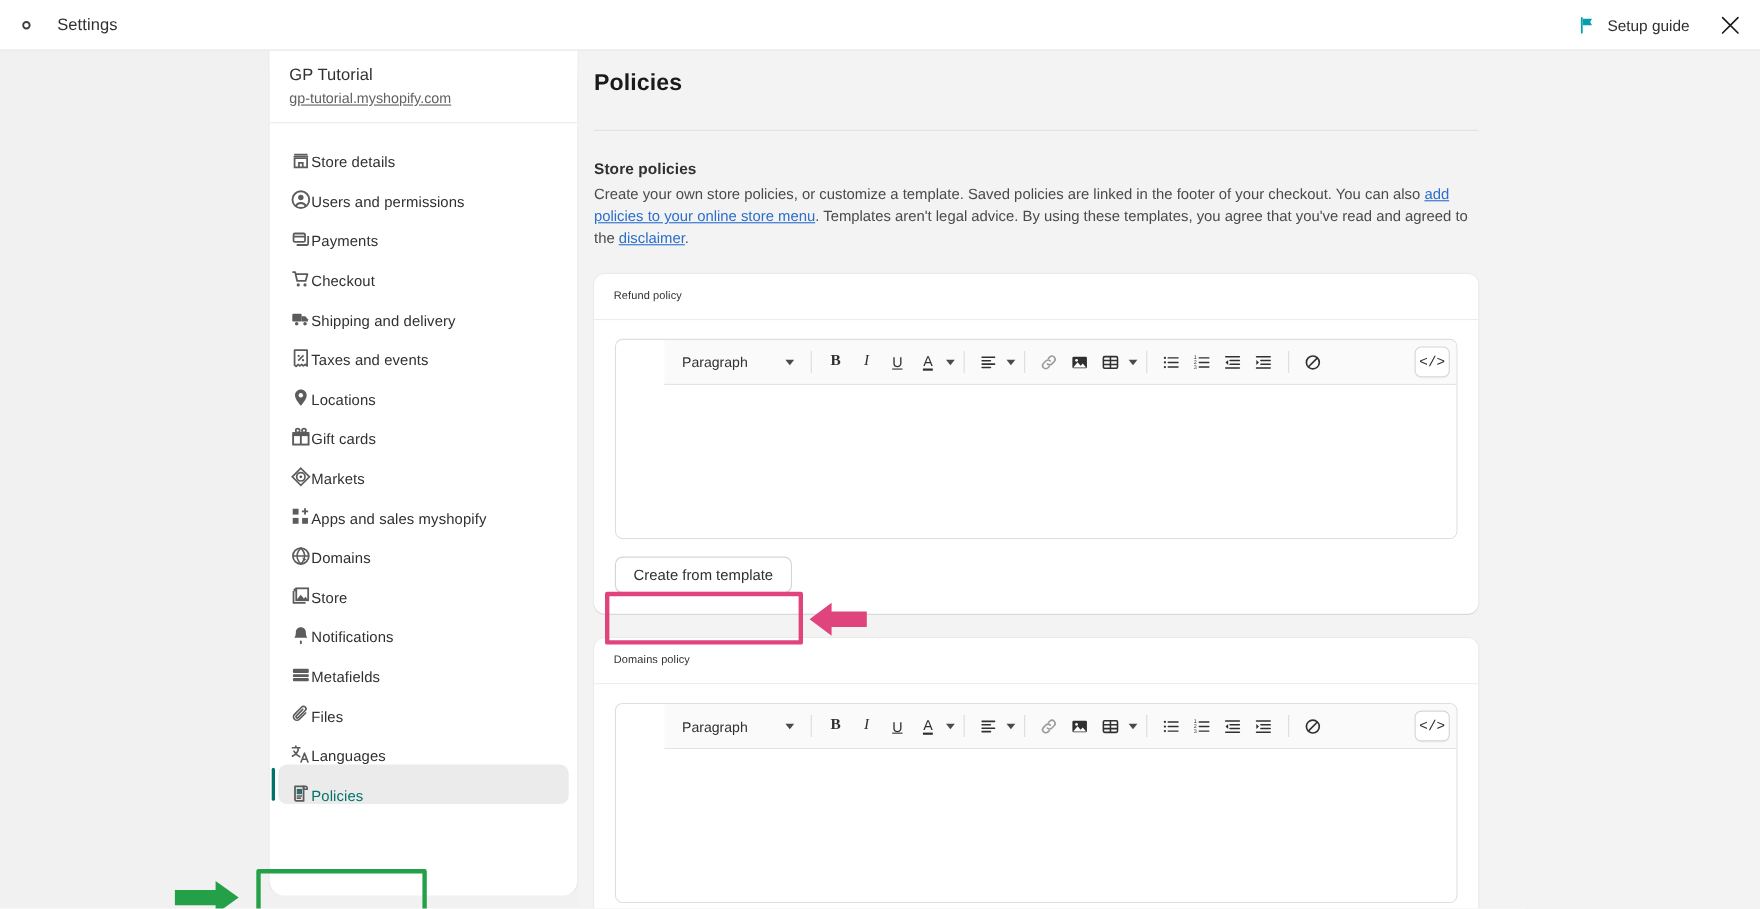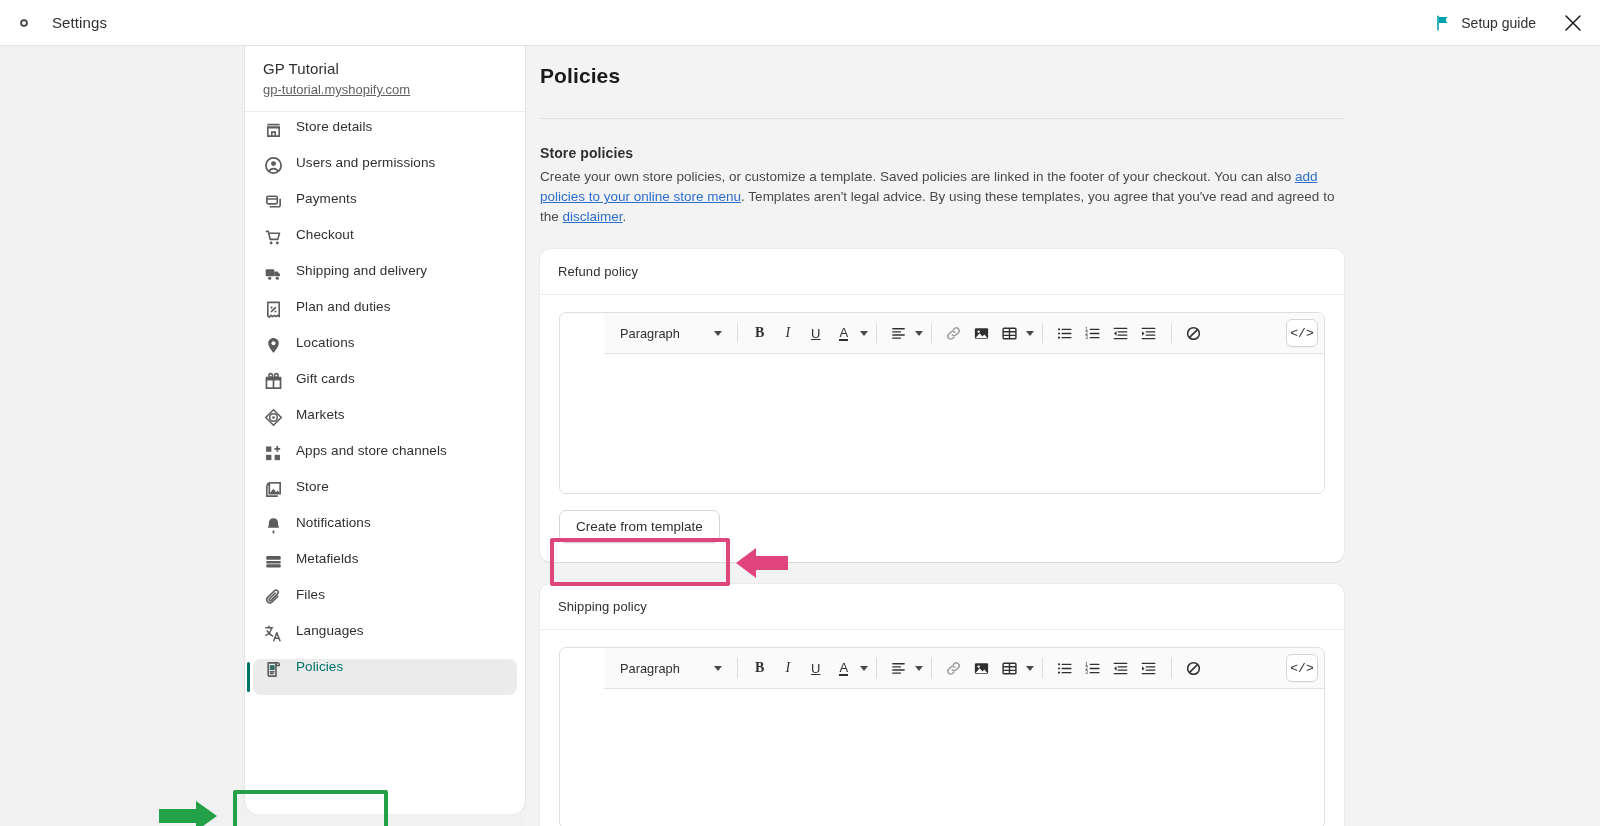--- a/index.html
+++ b/index.html
@@ -34,21 +34,21 @@
     background: #ffffff; border-left: 1px solid #E3E3E3; border-right: 1px solid #E3E3E3;
     border-bottom-left-radius: 14px; border-bottom-right-radius: 14px;
     overflow: hidden;
   }
   .store-block { padding: 14px 18px 14px 18px; border-bottom: 1px solid #EBEBEB; }
   .store-name { font-size: 15px; color: #303030; font-weight: 400; margin-bottom: 5px; letter-spacing: .1px;}
   .store-url { font-size: 13px; color: #616161; text-decoration: underline; cursor: pointer; }
 
   .nav-list { padding: 7px 8px 0 8px; }
   .nav-item {
-    position: relative; display: flex; align-items: flex-start; gap: 13px;
+    position: relative; display: flex; align-items: flex-end; 
     height: 36px; padding: 0 8px 0 10px; margin-bottom: 0px;
     border-radius: 8px; cursor: pointer;
   }
   .nav-item .nav-ico { width: 20px; height: 20px; flex: 0 0 20px; display: flex; align-items: center; justify-content: center; }
   .nav-item .nav-ico svg { display: block; }
   .nav-label { font-size: 13.5px; color: #303030; white-space: nowrap; letter-spacing: .1px; }
   .nav-item.selected { background: #EBEBEB; }
   .nav-item.selected .nav-label { color: #00736B; font-weight: 500; }
   .nav-item.selected .nav-ico svg { fill: #00736B; stroke: #00736B; }
   .nav-item.selected::before {
@@ -69,21 +69,21 @@
   .section-title { font-size: 14px; color: #303030; font-weight: 600; margin-bottom: 6px; letter-spacing: .1px;}
   .section-desc { font-size: 13.5px; line-height: 20px; color: #4a4a4a; }
   .section-desc a { color: #2C6ECB; text-decoration: underline; cursor: pointer; }
 
   .card {
     width: 804px; background: #ffffff; border-radius: 10px;
     box-shadow: 0 1px 0 rgba(0,0,0,.07), 0 0 0 1px rgba(0,0,0,.035);
     margin-top: 22px; overflow: hidden;
   }
   .card-head { padding: 15px 18px; border-bottom: 1px solid #EDEDED; }
-  .card-title { font-size: 13px; color: #303030; letter-spacing: .1px; }
+  .card-title { font-size: 10px; color: #303030; letter-spacing: .1px; }
   .card-body { padding: 17px 19px 19px 19px; }
 
   .editor { border: 1px solid #DEDEDE; border-radius: 7px; overflow: hidden; background: #fff; padding-left: 44px; }
   .editor-toolbar {
     display: flex; align-items: center; gap: 0px;
     height: 41px; background: #FAFAFA; border-bottom: 1px solid #E3E3E3;
     padding: 0 6px 0 8px;
   }
   .para-select {
     display: flex; align-items: center; gap: 34px;
@@ -223,21 +223,21 @@
           </div>
           <div class="nav-item">
             <span class="nav-ico">
               <svg viewBox="0 0 20 20" width="19" height="19">
                 <path d="M4 2.5h12v15l-1.8-1.3-1.7 1.3-1.7-1.3-1.8 1.3-1.7-1.3L5.5 18 4 16.8z" fill="none" stroke="#5C5C5C" stroke-width="1.7" stroke-linejoin="round"></path>
                 <path d="M7.5 12.5l5-5" stroke="#5C5C5C" stroke-width="1.6"></path>
                 <circle cx="7.9" cy="8" r="1.1" fill="#5C5C5C"></circle>
                 <circle cx="12.1" cy="12.1" r="1.1" fill="#5C5C5C"></circle>
               </svg>
             </span>
-            <span class="nav-label">Plan and duties</span>
+            <span class="nav-label">Taxes and events</span>
           </div>
           <div class="nav-item">
             <span class="nav-ico">
               <svg viewBox="0 0 20 20" width="19" height="19">
                 <path d="M10 2.2c-3.1 0-5.6 2.4-5.6 5.5 0 4 5.6 10.1 5.6 10.1s5.6-6.1 5.6-10.1c0-3.1-2.5-5.5-5.6-5.5z" fill="#5C5C5C"></path>
                 <circle cx="10" cy="7.7" r="2.1" fill="#fff"></circle>
               </svg>
             </span>
             <span class="nav-label">Locations</span>
           </div>
@@ -265,21 +265,31 @@
           </div>
           <div class="nav-item">
             <span class="nav-ico">
               <svg viewBox="0 0 20 20" width="19" height="19">
                 <rect x="2.2" y="2.6" width="5.6" height="5.6" fill="#5C5C5C"></rect>
                 <rect x="2.2" y="11.4" width="5.6" height="5.6" fill="#5C5C5C"></rect>
                 <rect x="11.2" y="11.4" width="5.6" height="5.6" fill="#5C5C5C"></rect>
                 <path d="M14 2.2v6M11 5.2h6" stroke="#5C5C5C" stroke-width="1.8"></path>
               </svg>
             </span>
-            <span class="nav-label">Apps and store channels</span>
+            <span class="nav-label">Apps and sales myshopify</span>
+          </div>
+          <div class="nav-item">
+            <span class="nav-ico">
+              <svg viewBox="0 0 20 20" width="19" height="19">
+                <circle cx="10" cy="10" r="7.6" fill="none" stroke="#5C5C5C" stroke-width="1.7"></circle>
+                <path d="M2.5 10h15M10 2.4c2.4 2.3 3.6 5 3.6 7.6s-1.2 5.3-3.6 7.6c-2.4-2.3-3.6-5-3.6-7.6S7.6 4.7 10 2.4z" fill="none" stroke="#5C5C5C" stroke-width="1.5"></path>
+                <path d="M11 11.5l4.6 1.7-2 1 1 2-3.6-4.7z" fill="#5C5C5C"></path>
+              </svg>
+            </span>
+            <span class="nav-label">Domains</span>
           </div>
           <div class="nav-item">
             <span class="nav-ico">
               <svg viewBox="0 0 20 20" width="19" height="19">
                 <path d="M3 5.5V17h11.5" fill="none" stroke="#5C5C5C" stroke-width="1.7"></path>
                 <rect x="5.6" y="3" width="11.4" height="11.4" fill="none" stroke="#5C5C5C" stroke-width="1.7"></rect>
                 <path d="M5.6 14.4l4.3-5.2 3 3.6 1.6-1.8 2.5 3.4z" fill="#5C5C5C"></path>
                 <circle cx="4.5" cy="4.4" r="1.6" fill="#5C5C5C"></circle>
               </svg>
             </span>
@@ -446,21 +456,21 @@
                     <span class="tb-spacer"></span>
                     <div class="code-btn">&lt;/&gt;</div>
                   </div>
                   <div class="editor-area" contenteditable="false" style=""></div>
                 </div>
                 <div class="btn-row"><div class="tpl-btn">Create from template</div></div>
               </div>
             </div>
             <div class="card">
               <div class="card-head">
-                <div class="card-title">Shipping policy</div>
+                <div class="card-title">Domains policy</div>
               </div>
               <div class="card-body">
                 <div class="editor">
                   <div class="editor-toolbar">
                     <div class="para-select">
                       <span>Paragraph</span>
                       <span class="caret"></span>
                     </div>
                     <span class="tb-sep"></span>
                     <div class="tb-btn">

